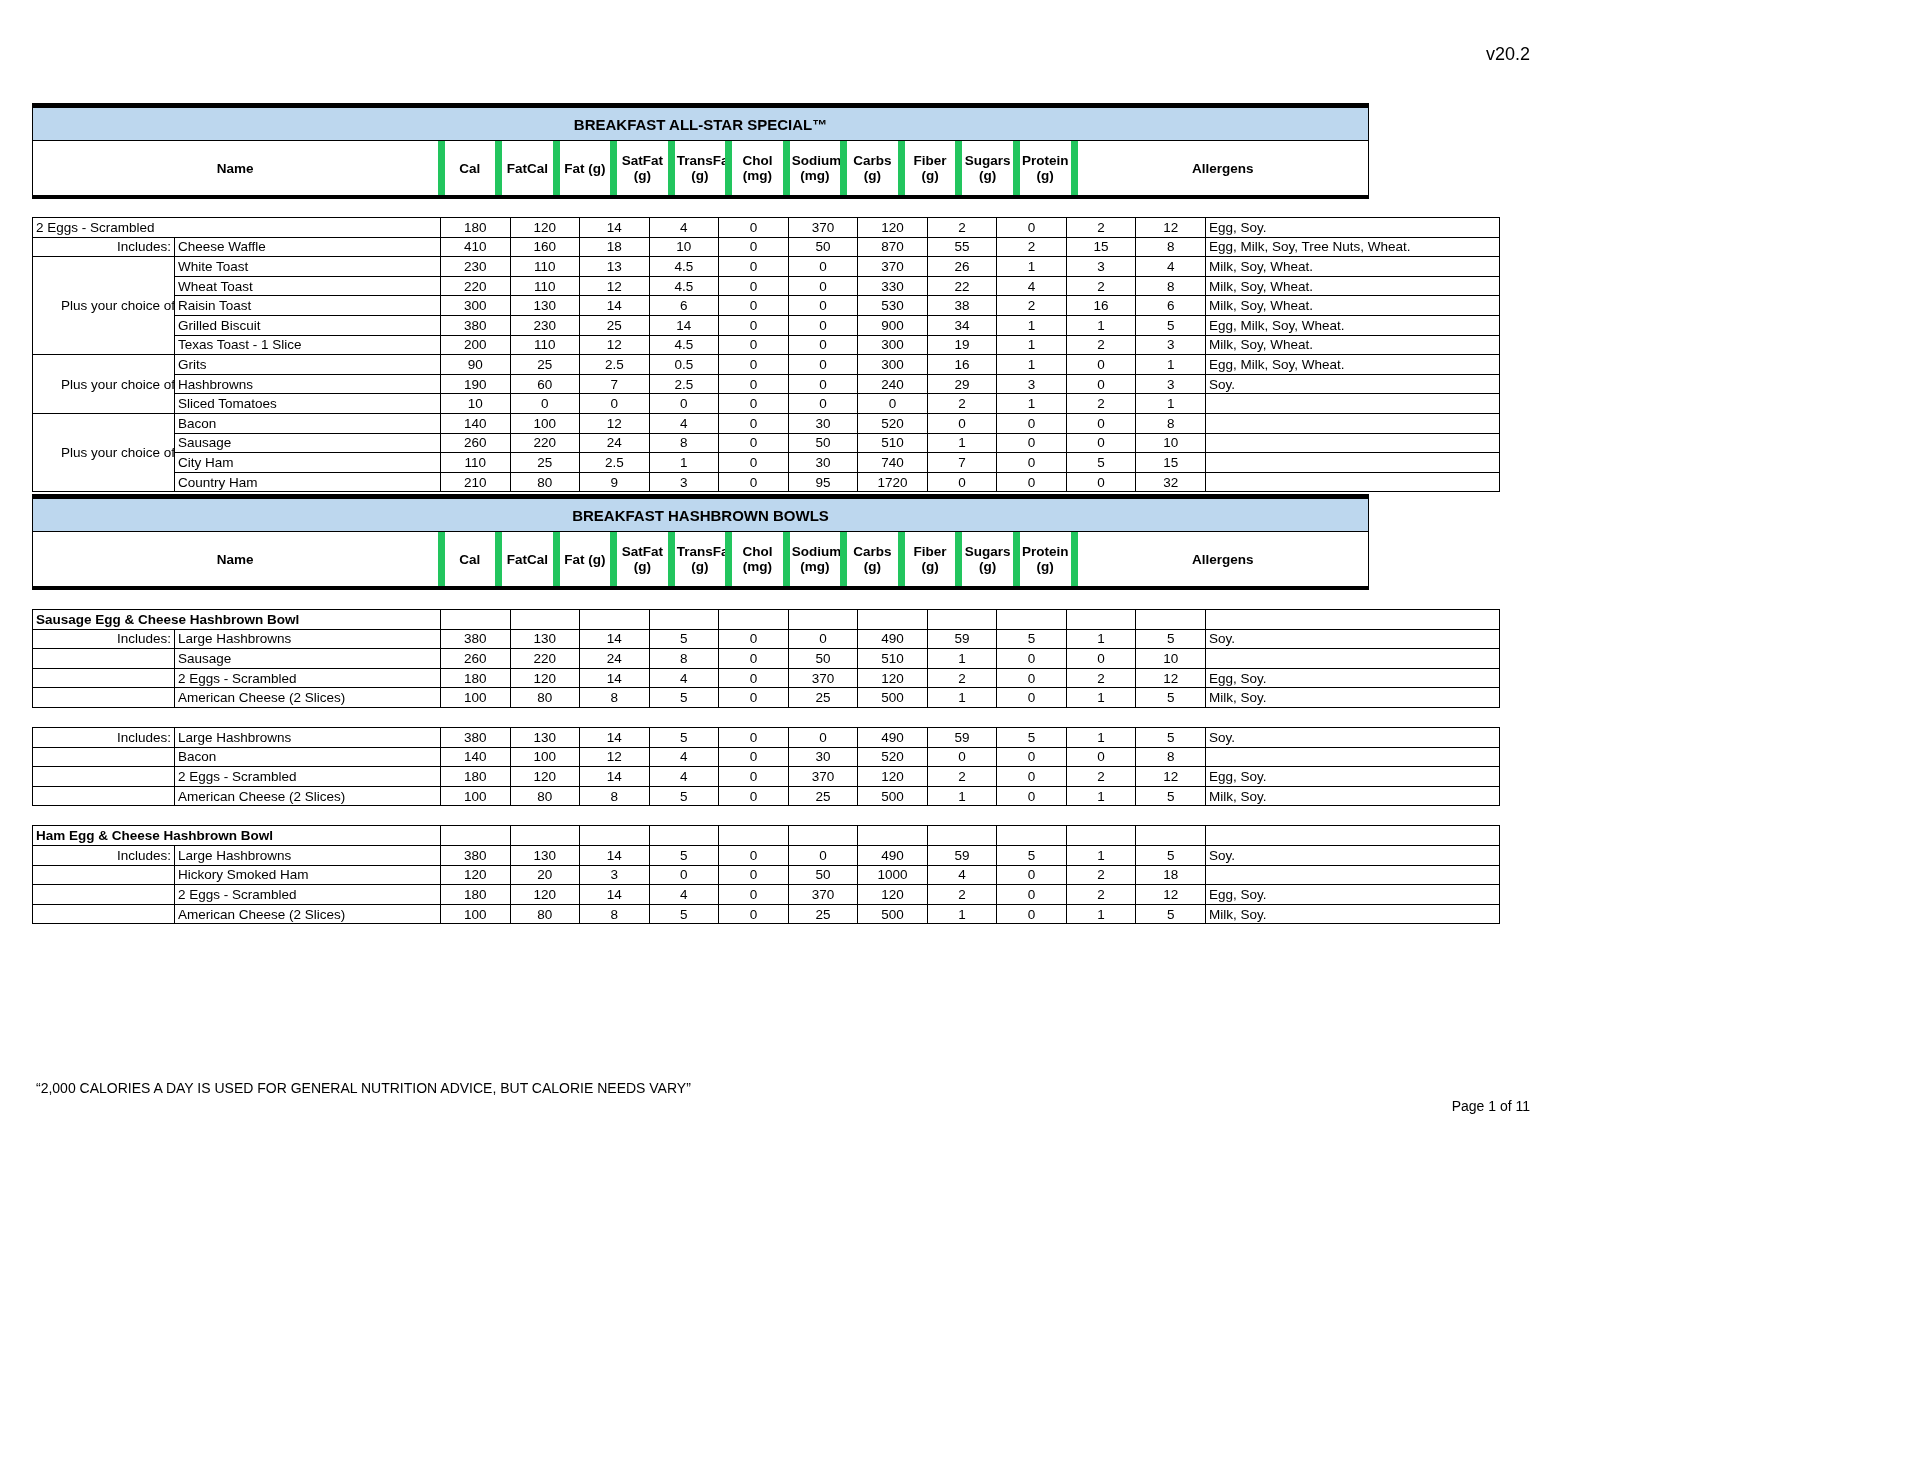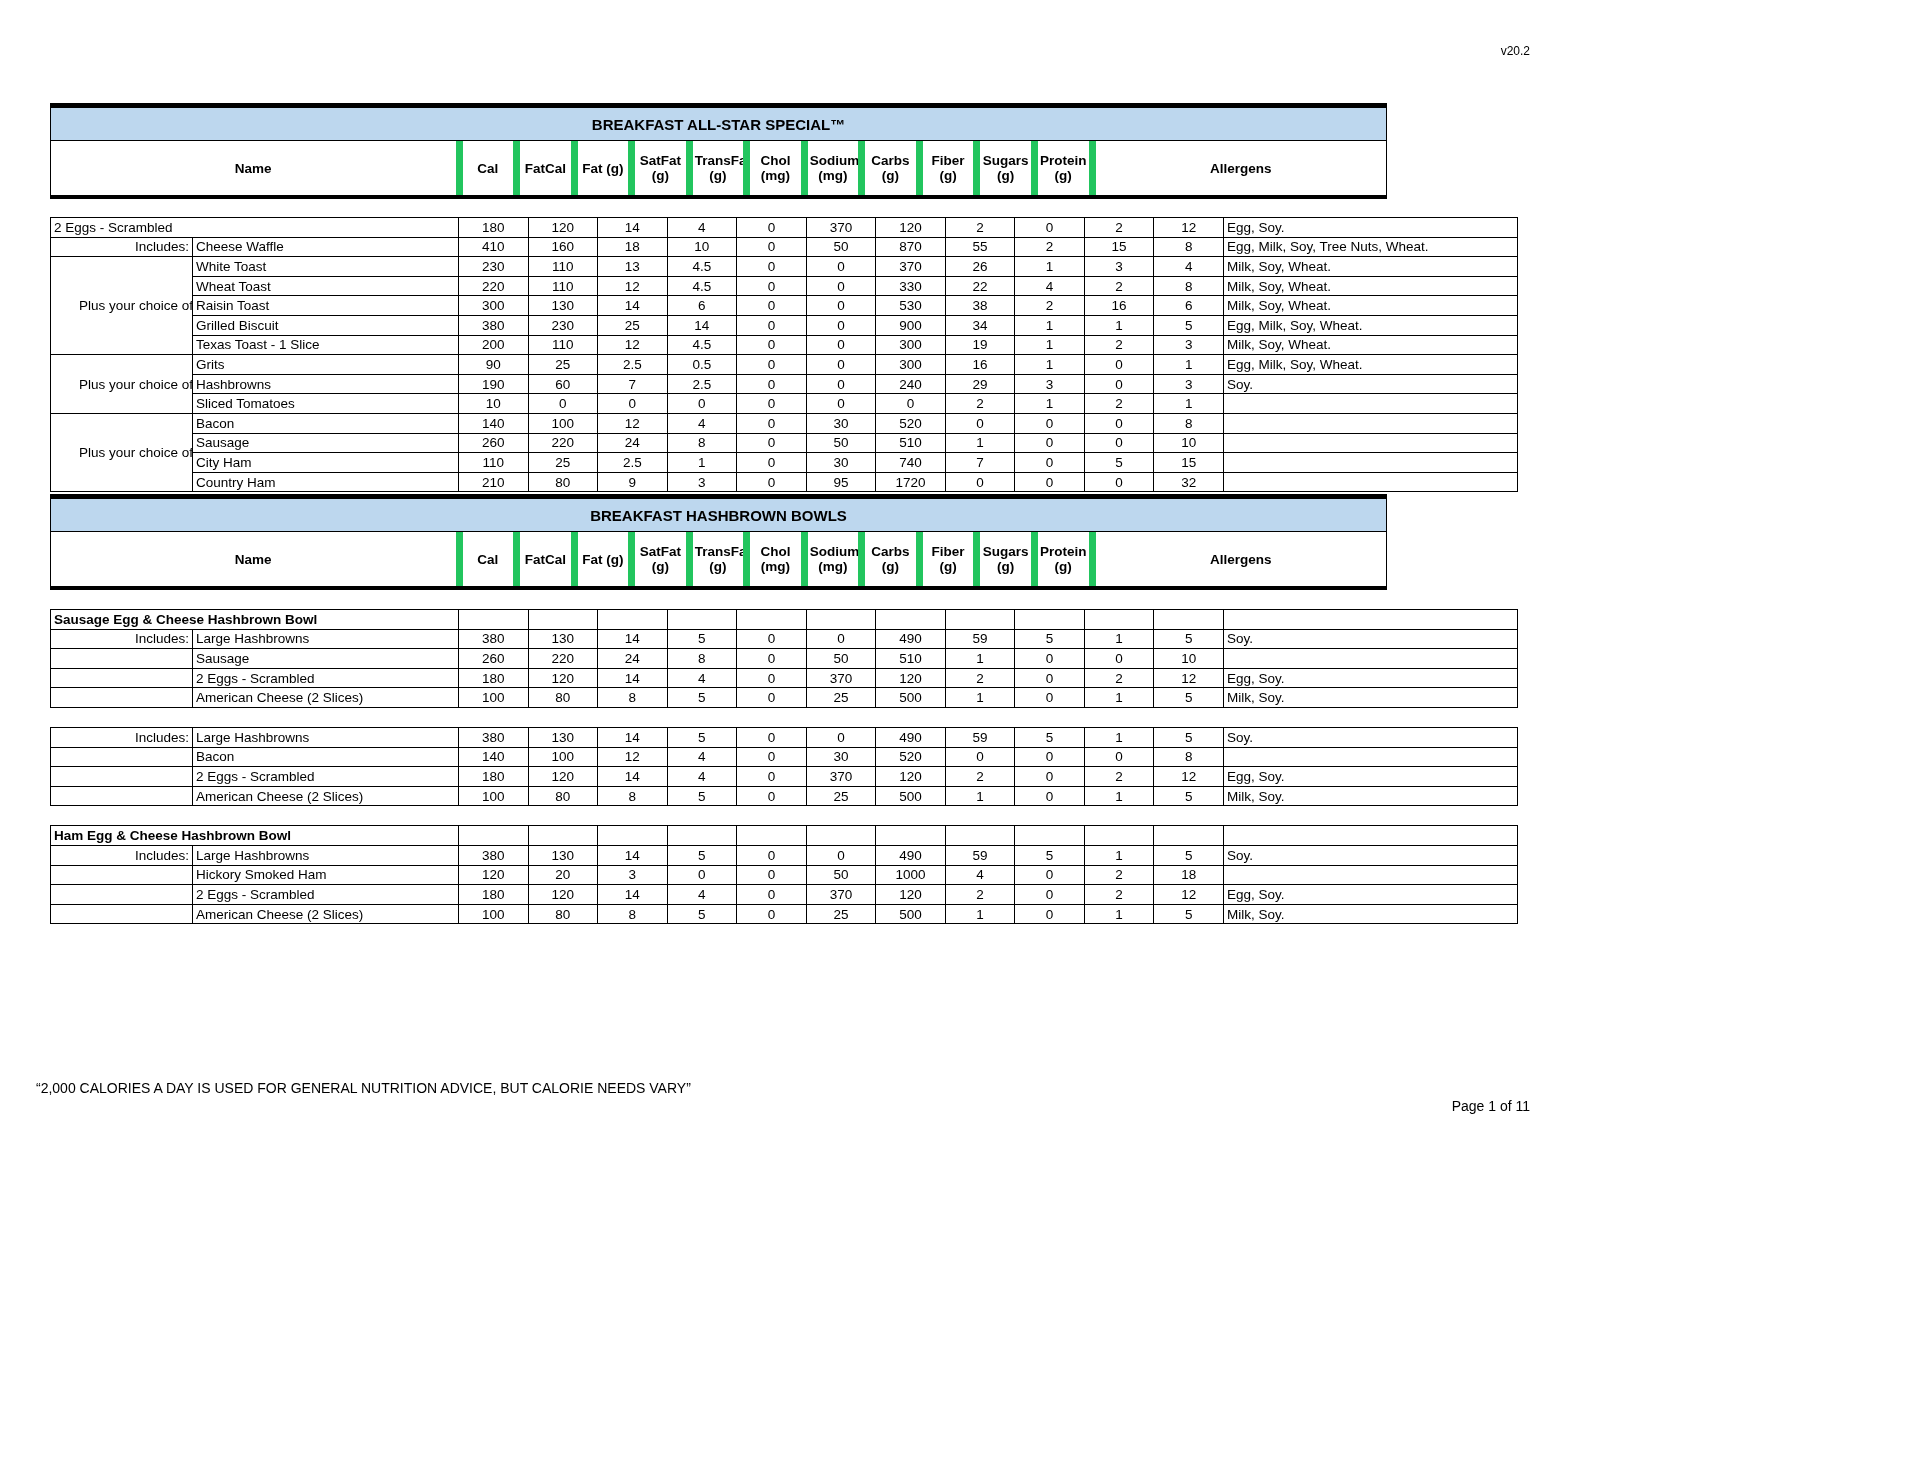--- a/index.html
+++ b/index.html
@@ -4,23 +4,23 @@
 <style>
   * { box-sizing: border-box; }
   html, body { margin: 0; padding: 0; }
   body {
     width: 1920px; height: 1484px;
     background: #ffffff; color: #000;
     font-family: "Liberation Sans", "DejaVu Sans", sans-serif;
     position: relative; overflow: hidden;
   }
   .abs { position: absolute; }
-  .version { top: 44px; right: 390px; font-size: 12px; }
-
-  .tbl-block { left: 50px; width: 1337px; }
+  .version { top: 44px; right: 390px; font-size: 18px; }
+
+  .tbl-block { left: 32px; width: 1337px; }
 
   .hdr {
     border: 1px solid #000;
     border-top: 5px solid #000;
     border-bottom: 4px solid #000;
   }
   .title-bar {
     background: #BDD7EE;
     height: 33px; line-height: 33px;
     text-align: center; font-weight: bold; font-size: 15px;

